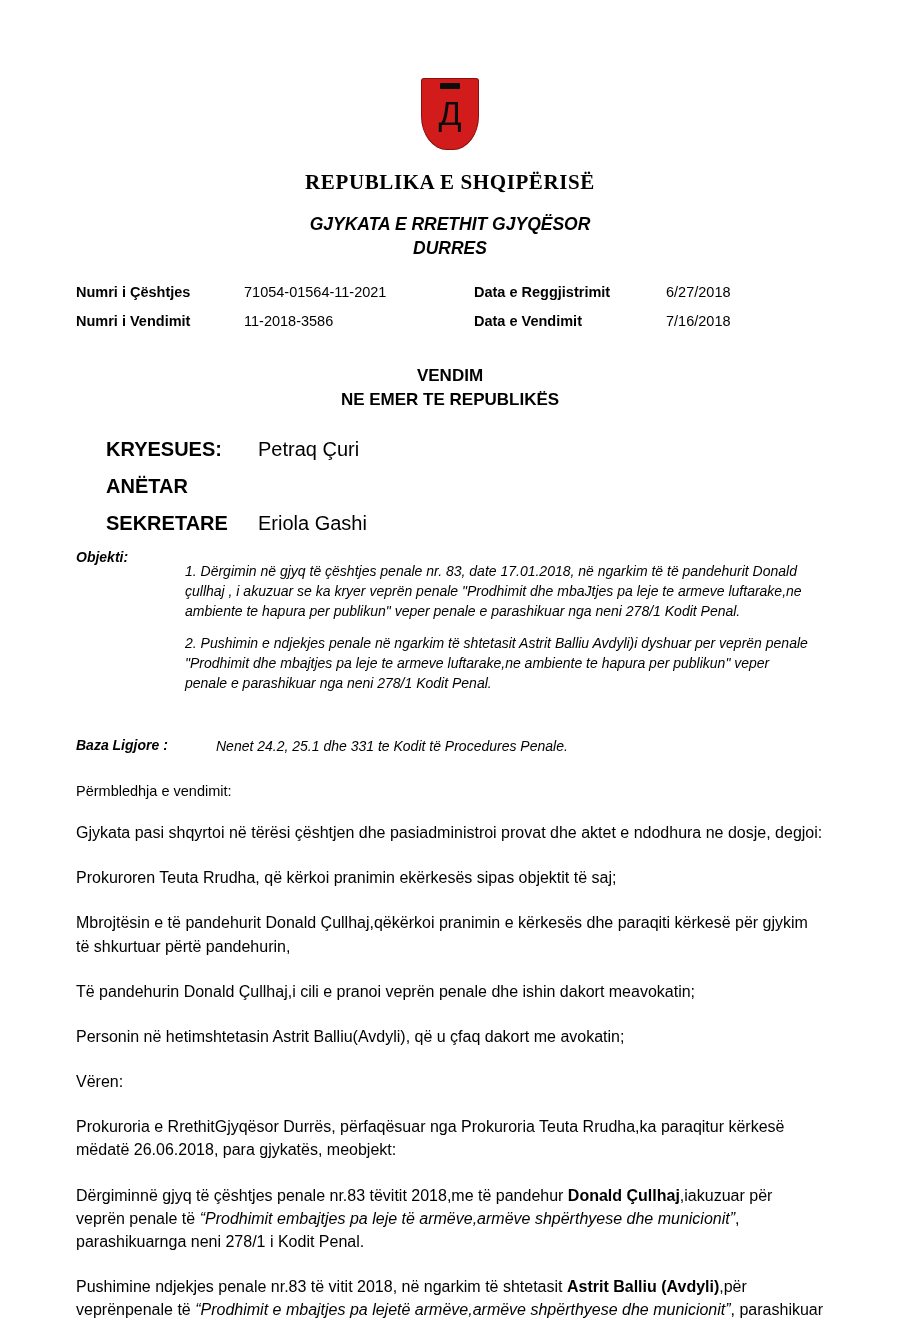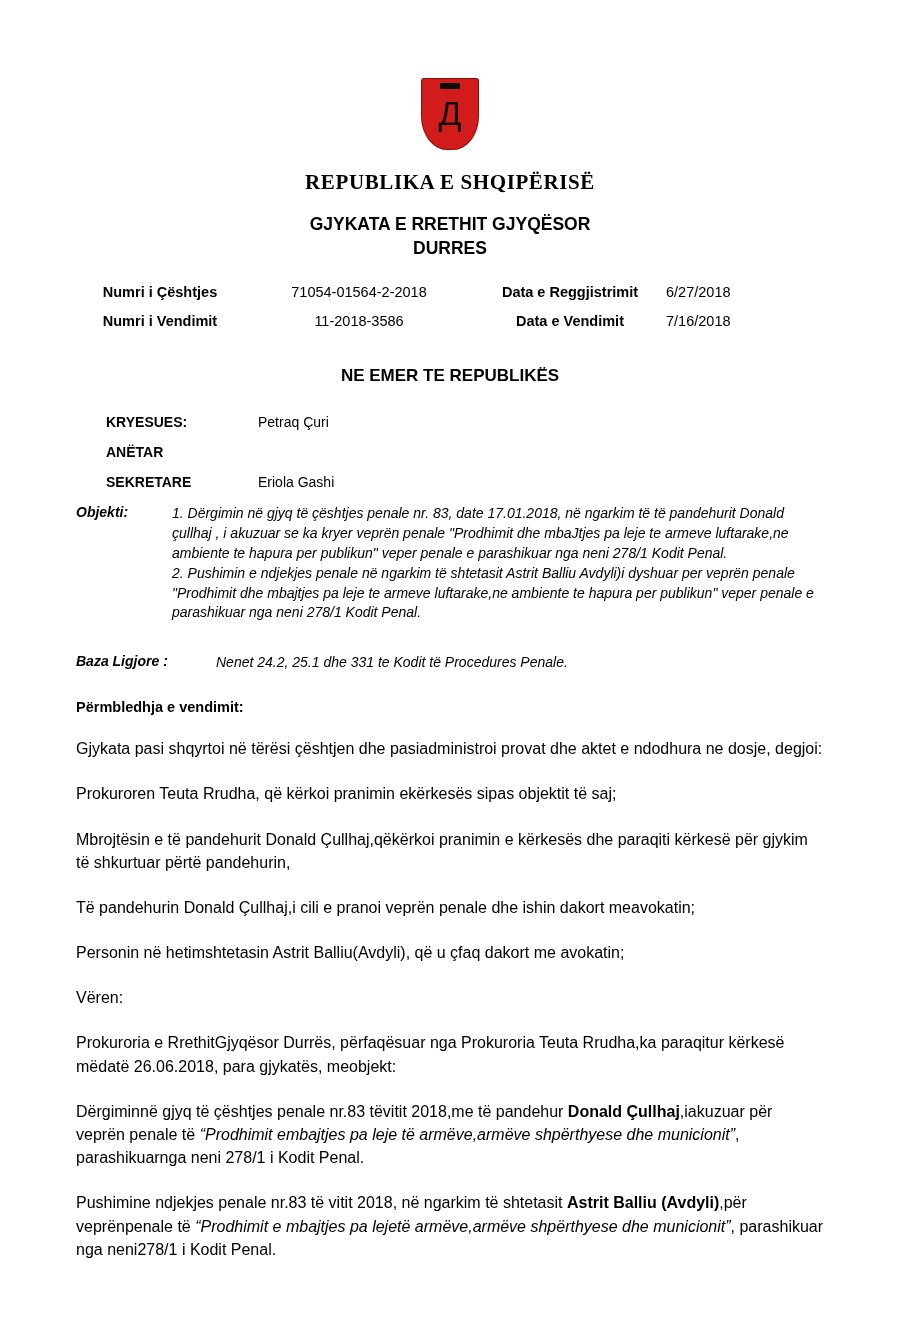--- a/index.html
+++ b/index.html
@@ -74,33 +74,33 @@
     font-size: 21px;
     letter-spacing: 0.6px;
     margin-bottom: 18px;
   }
   .court-name {
     text-align: center;
     font-weight: bold;
     font-size: 17.5px;
     line-height: 1.35;
     margin-bottom: 20px;
+    font-style: italic;
   }
 
   
   .meta {
     width: 100%;
     border-collapse: collapse;
     margin: 0 0 26px 0;
     font-size: 14.5px;
   }
   .meta td {
     padding: 4px 0 9px 0;
     vertical-align: top;
-    text-align: center;
   }
   .meta .lbl {
     font-weight: bold;
     width: 168px;
   }
   .meta .val {
     width: 230px;
   }
   .meta .lbl2 {
     font-weight: bold;
@@ -120,21 +120,21 @@
   }
 
   .panel-heading {
     font-weight: bold;
     font-size: 15.5px;
     margin: 0 0 14px 22px;
   }
   .role-row {
     display: flex;
     margin: 0 0 14px 30px;
-    font-size: 14px;
+    font-size: 20px;
     justify-content: flex-end;
   }
   .role-lbl {
     font-weight: bold;
     width: 152px;
     flex: 0 0 152px;
   }
   .role-val {
     flex: 1;
   }
@@ -149,33 +149,33 @@
   .field-lbl {
     font-weight: bold;
     width: 96px;
     flex: 0 0 96px;
   }
   .field-body {
     flex: 1;
     line-height: 1.42;
   }
   .field-body p {
-    margin: 0;
+    margin: 13px;
   }
   .baza {
     margin-top: 30px;
   }
   .baza .field-lbl {
     width: 140px;
     flex: 0 0 140px;
   }
 
   
   .section-head {
-    font-weight: bold;
+    font-weight: normal;
     font-size: 14.5px;
     margin: 26px 0 0 0;
   }
   .body {
     margin-left: 0;
     font-size: 16px;
   }
   .body p {
     margin: 22px 0 0 0;
     line-height: 1.45;
@@ -200,34 +200,35 @@
 
   <div class="court-name">
     <div>GJYKATA E RRETHIT GJYQËSOR</div>
     <div>DURRES</div>
   </div>
 
   <table class="meta">
     <tbody>
         <tr>
       <td class="lbl">Numri i Çështjes</td>
-      <td class="val">71054-01564-2-2018</td>
+      <td class="val">71054-01564-11-2021</td>
       <td class="lbl2">Data e Reggjistrimit</td>
       <td class="val2">6/27/2018</td>
     </tr>
     <tr>
       <td class="lbl">Numri i Vendimit</td>
       <td class="val">11-2018-3586</td>
       <td class="lbl2">Data e Vendimit</td>
       <td class="val2">7/16/2018</td>
     </tr>
   </tbody>
     </table>
 
   <div class="decision-title">
+    <div>VENDIM</div>
     <div>NE EMER TE REPUBLIKËS</div>
   </div>
 
 
   <div class="role-row">
     <div class="role-lbl">KRYESUES:</div>
     <div class="role-val">Petraq Çuri</div>
   </div>
   <div class="role-row">
     <div class="role-lbl">ANËTAR</div>

